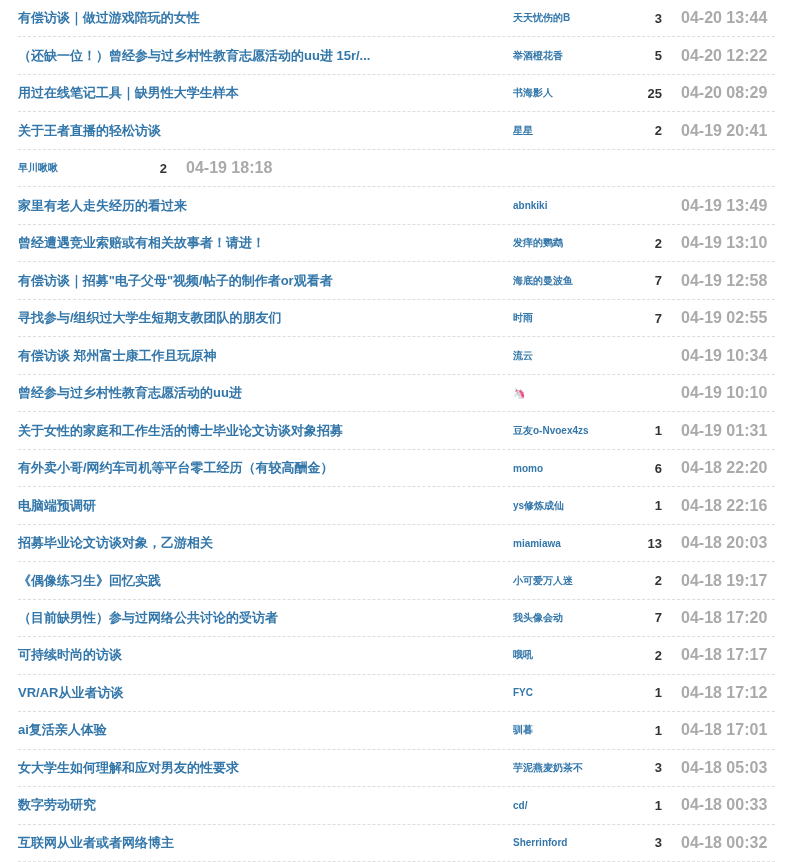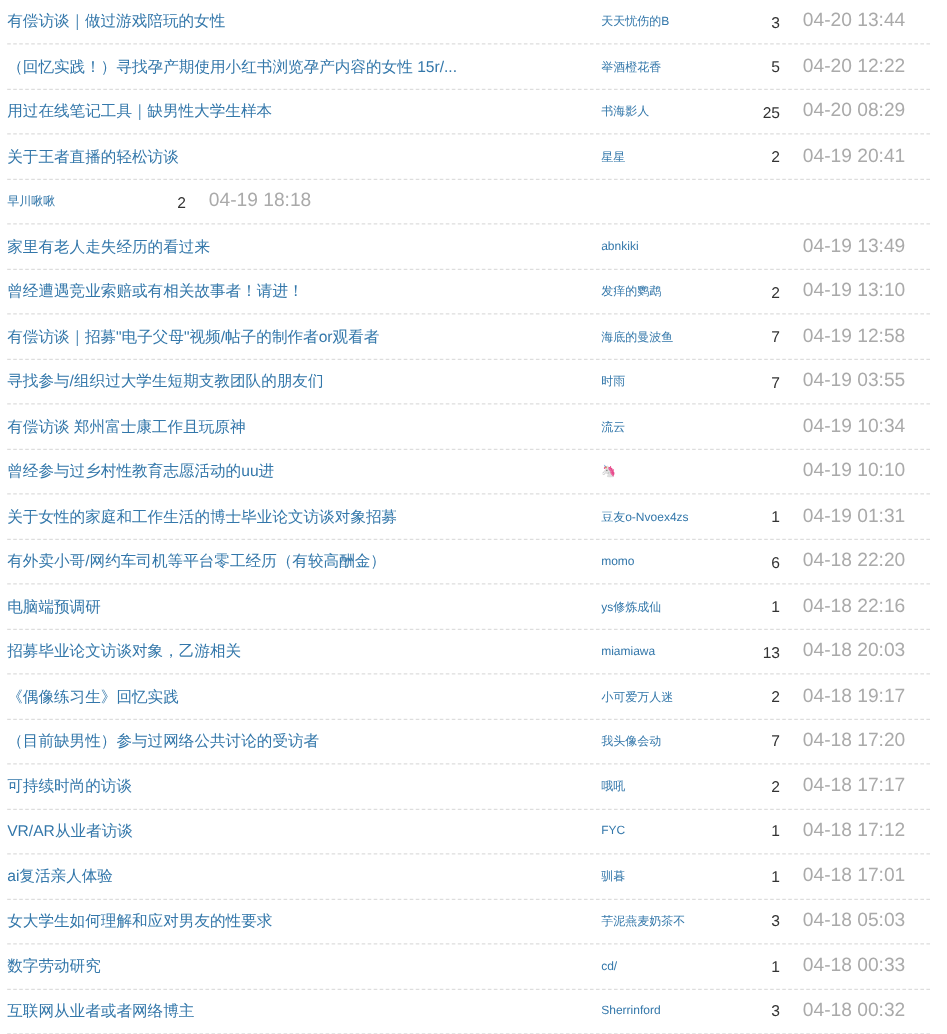--- a/index.html
+++ b/index.html
@@ -20,23 +20,24 @@
     overflow:hidden;
     background:var(--bg);
     display:flex;
     flex-direction:column;
   }
   .topic-row{
     flex:1 1 0;
     display:flex;
     align-items:center;
     box-sizing:border-box;
-    margin:0 14px 0 6px;
+    margin:0 14px 0 18px;
     border-bottom:1px dashed var(--divider);
     min-height:0;
+    font-weight:bold;
   }
   .col-title{
     flex:0 0 495px;
     max-width:495px;
     font-size:13px;
     white-space:nowrap;
     overflow:hidden;
     text-overflow:ellipsis;
   }
   .topic-link{
@@ -81,21 +82,21 @@
     </div>
     <div class="col-author">
       <a class="author-link">天天忧伤的B</a>
     </div>
     <div class="col-replies">3</div>
     <div class="col-time">04-20 13:44</div>
   </div>
 
   <div class="topic-row">
     <div class="col-title">
-      <a class="topic-link">（回忆实践！）寻找孕产期使用小红书浏览孕产内容的女性 15r/...</a>
+      <a class="topic-link">（还缺一位！）曾经参与过乡村性教育志愿活动的uu进 15r/...</a>
     </div>
     <div class="col-author">
       <a class="author-link">举酒橙花香</a>
     </div>
     <div class="col-replies">5</div>
     <div class="col-time">04-20 12:22</div>
   </div>
 
   <div class="topic-row">
     <div class="col-title">
@@ -162,21 +163,21 @@
   </div>
 
   <div class="topic-row">
     <div class="col-title">
       <a class="topic-link">寻找参与/组织过大学生短期支教团队的朋友们</a>
     </div>
     <div class="col-author">
       <a class="author-link">时雨</a>
     </div>
     <div class="col-replies">7</div>
-    <div class="col-time">04-19 03:55</div>
+    <div class="col-time">04-19 02:55</div>
   </div>
 
   <div class="topic-row">
     <div class="col-title">
       <a class="topic-link">有偿访谈 郑州富士康工作且玩原神</a>
     </div>
     <div class="col-author">
       <a class="author-link">流云</a>
     </div>
     <div class="col-replies"></div>

